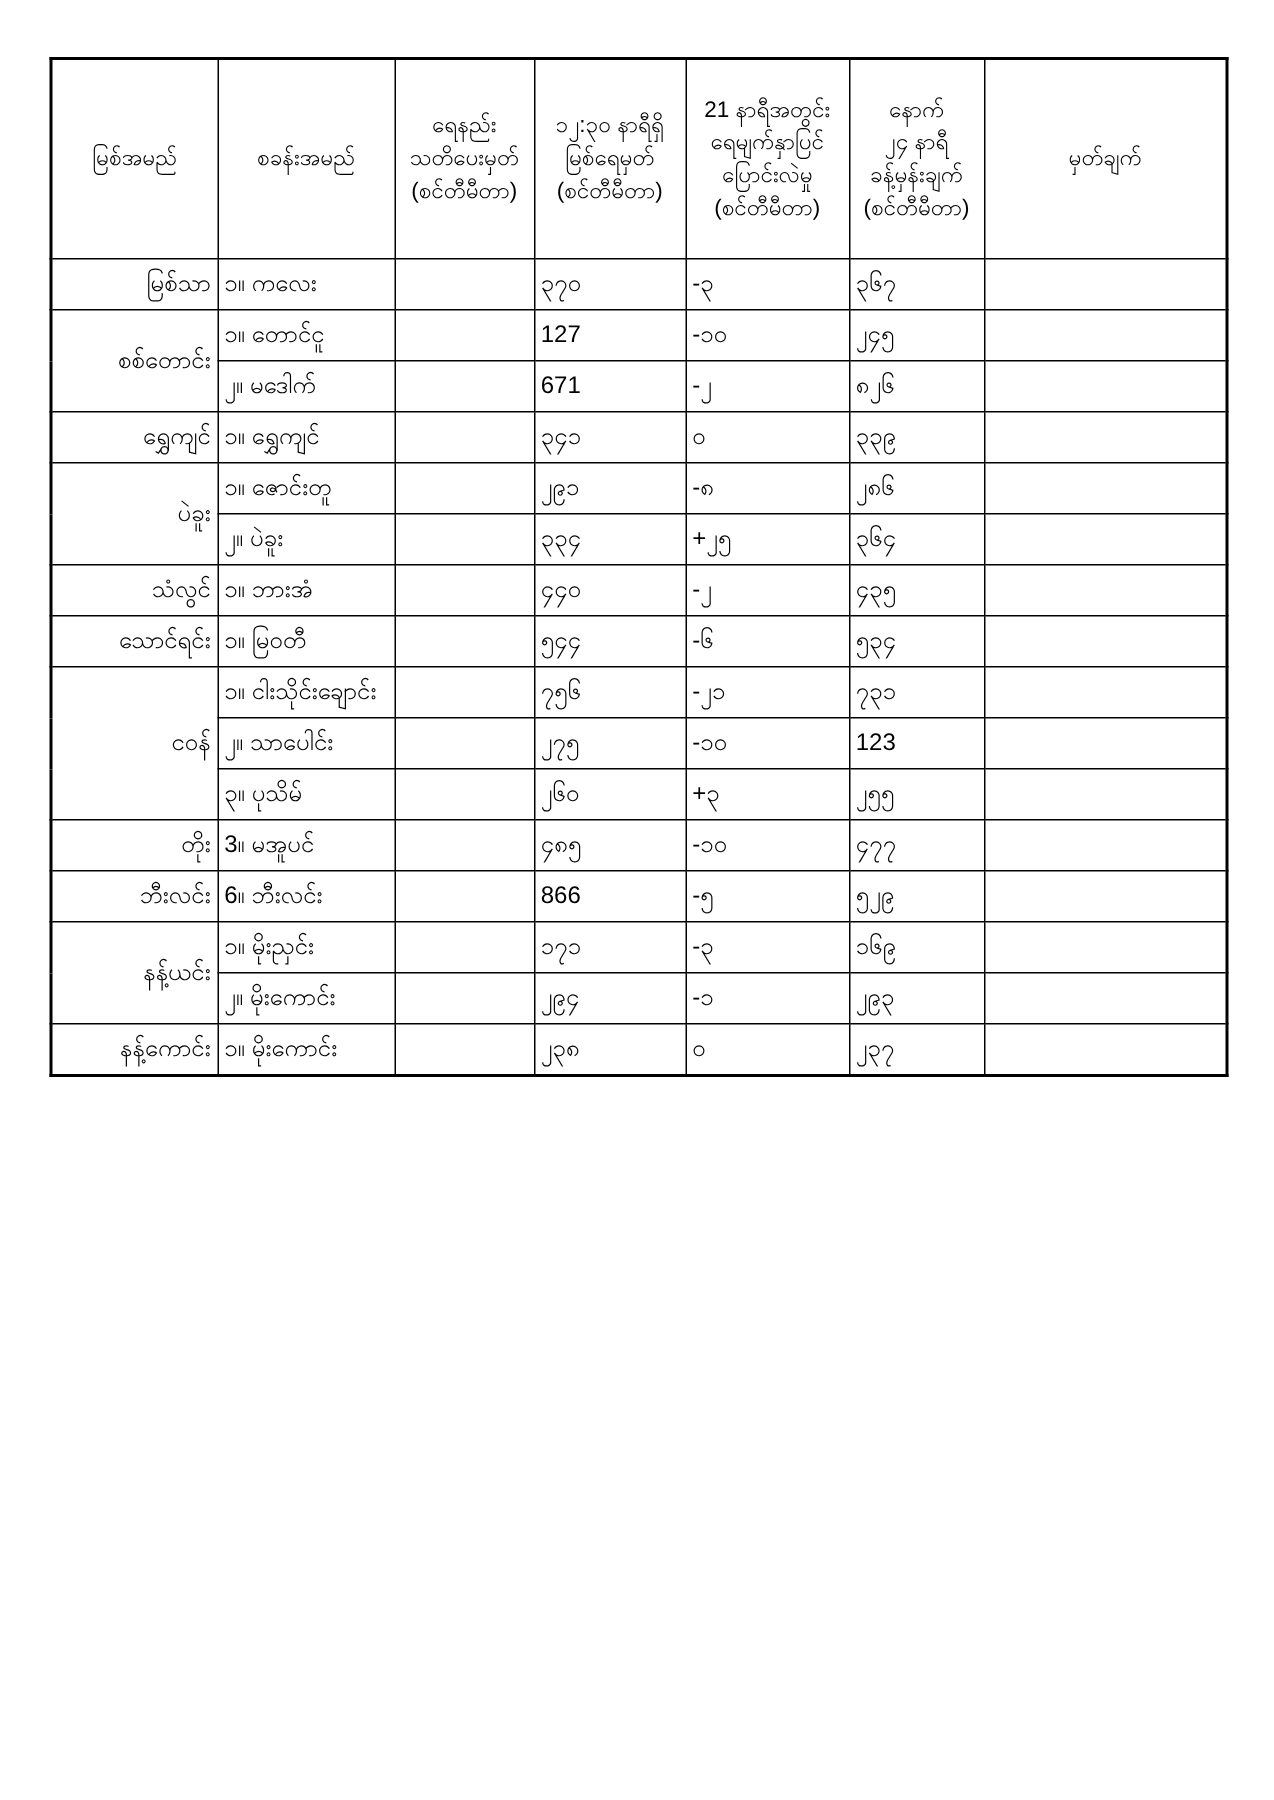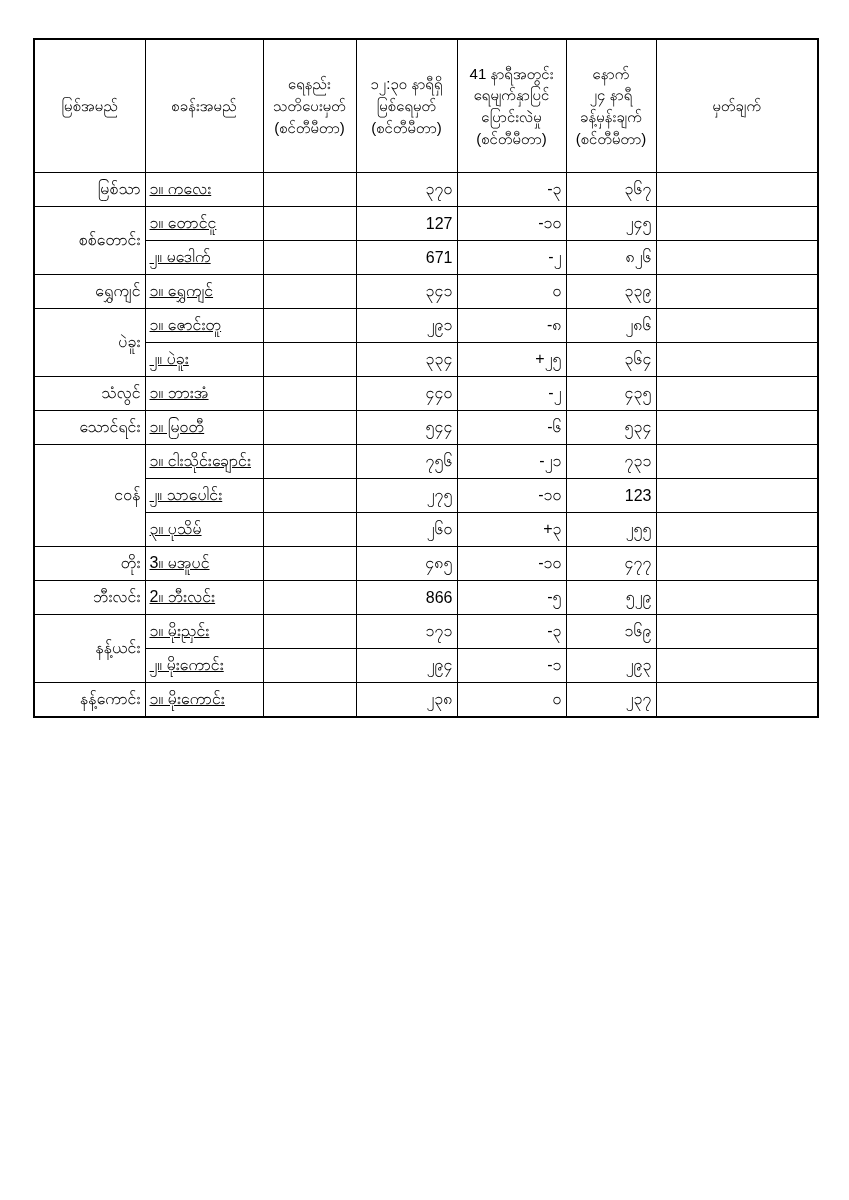--- a/index.html
+++ b/index.html
@@ -48,24 +48,23 @@
     vertical-align: middle;
     padding: 1px 4px;
   }
   td.cell-river {
     text-align: right;
     padding-left: 8px;
   }
   td.cell-station {
     text-align: left;
     padding-left: 8px;
-    text-decoration: underline;
   }
   td.cell-num {
-    text-align: right;
+    text-align: left;
   }
   td.cell-empty {
     text-align: center;
   }
 </style>
 </head>
 <body>
 
 <div class="page">
   <table class="river-table">
@@ -77,21 +76,21 @@
         <col style="width: 109px;">
         <col style="width: 90px;">
         <col style="width: 162px;">
       </colgroup>
     <thead>
       <tr>
           <th><span>မြစ်အမည်</span></th>
           <th><span>စခန်းအမည်</span></th>
           <th><span>ရေနည်း</span><br><span>သတိပေးမှတ်</span><br><span>(စင်တီမီတာ)</span></th>
           <th><span>၁၂:၃၀ နာရီရှိ</span><br><span>မြစ်ရေမှတ်</span><br><span>(စင်တီမီတာ)</span></th>
-          <th><span>41 နာရီအတွင်း</span><br><span>ရေမျက်နှာပြင်</span><br><span>ပြောင်းလဲမှု</span><br><span>(စင်တီမီတာ)</span></th>
+          <th><span>21 နာရီအတွင်း</span><br><span>ရေမျက်နှာပြင်</span><br><span>ပြောင်းလဲမှု</span><br><span>(စင်တီမီတာ)</span></th>
           <th><span>နောက်</span><br><span>၂၄ နာရီ</span><br><span>ခန့်မှန်းချက်</span><br><span>(စင်တီမီတာ)</span></th>
           <th><span>မှတ်ချက်</span></th>
         </tr>
     </thead>
     <tbody>
         <tr>
           <td class="cell-river" rowspan="1">မြစ်သာ</td>
           <td class="cell-station">၁။ ကလေး</td>
           <td class="cell-empty"></td>
           <td class="cell-num">၃၇၀</td>
@@ -189,21 +188,21 @@
           <td class="cell-river" rowspan="1">တိုး</td>
           <td class="cell-station">3။ မအူပင်</td>
           <td class="cell-empty"></td>
           <td class="cell-num">၄၈၅</td>
           <td class="cell-num">-၁၀</td>
           <td class="cell-num">၄၇၇</td>
           <td class="cell-empty"></td>
         </tr>
         <tr>
           <td class="cell-river" rowspan="1">ဘီးလင်း</td>
-          <td class="cell-station">2။ ဘီးလင်း</td>
+          <td class="cell-station">6။ ဘီးလင်း</td>
           <td class="cell-empty"></td>
           <td class="cell-num">866</td>
           <td class="cell-num">-၅</td>
           <td class="cell-num">၅၂၉</td>
           <td class="cell-empty"></td>
         </tr>
         <tr>
           <td class="cell-river" rowspan="2">နန့်ယင်း</td>
           <td class="cell-station">၁။ မိုးညှင်း</td>
           <td class="cell-empty"></td>

